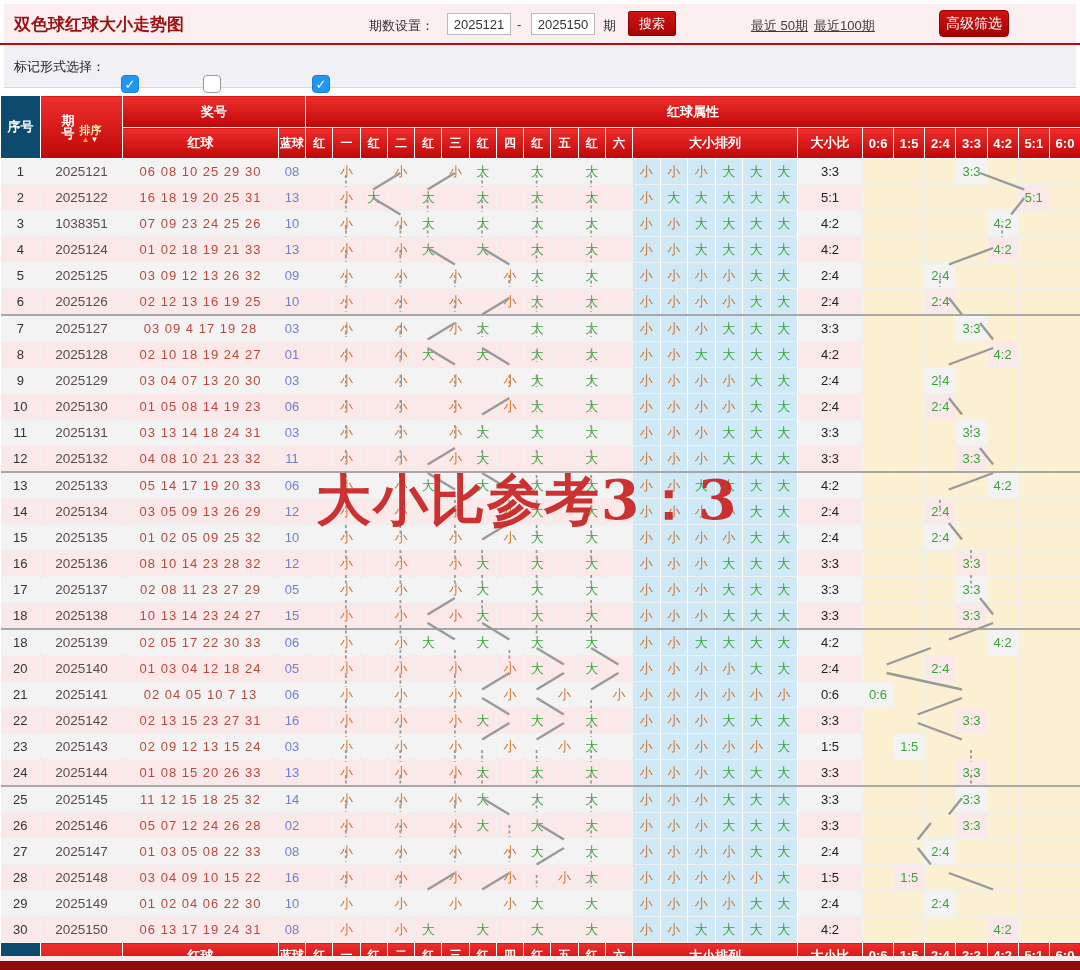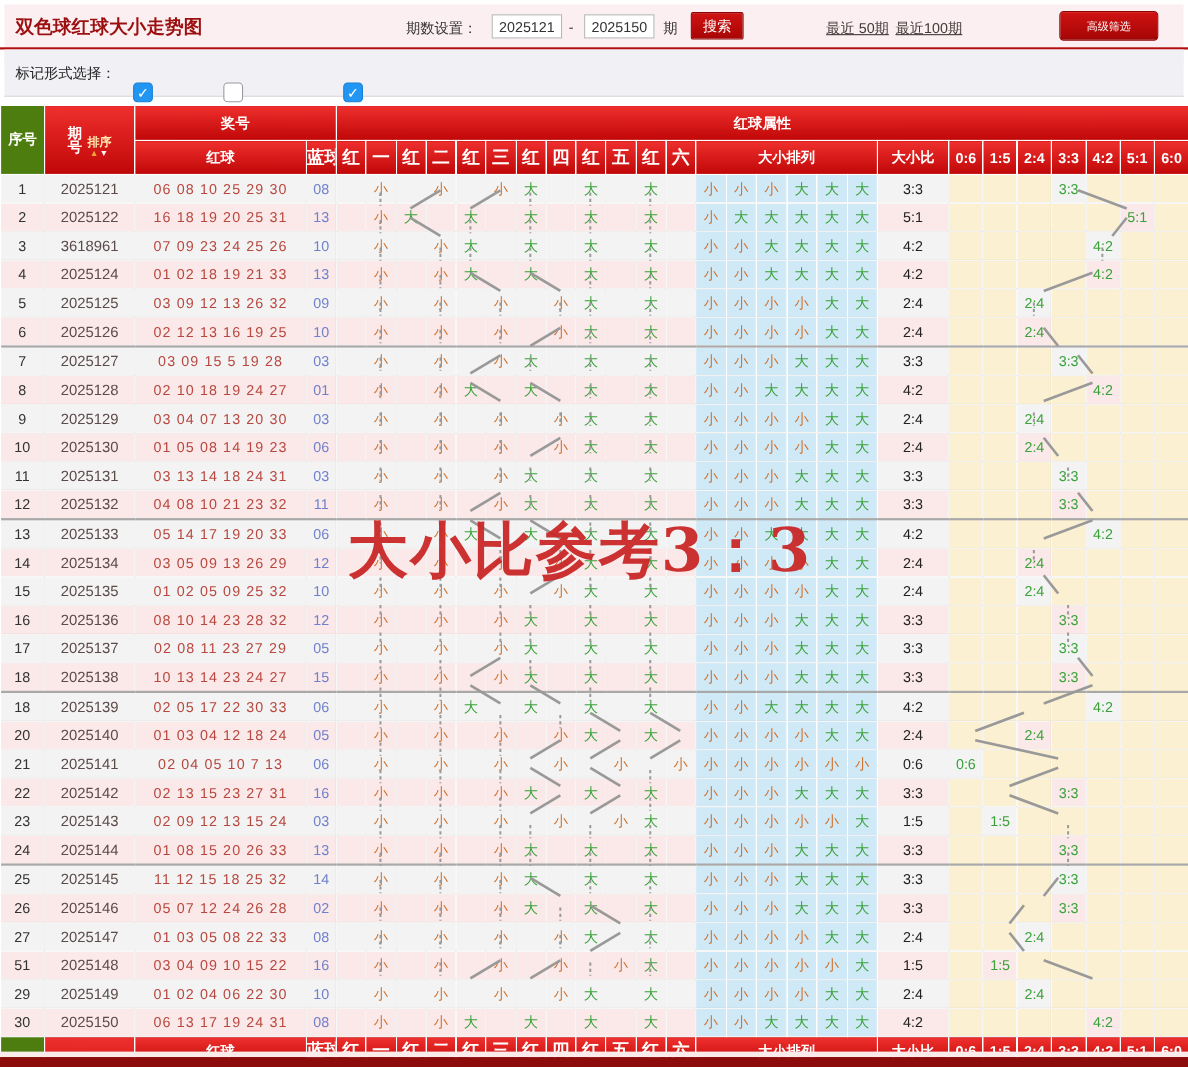--- a/index.html
+++ b/index.html
@@ -13,44 +13,44 @@
   #period-label{position:absolute;left:365px;top:13px;color:#333;}
   .pinput{position:absolute;top:9px;width:62px;height:20px;border:1px solid #b9b9b9;background:#fff;
           text-align:center;font-size:13px;color:#333;padding:0;font-family:"Liberation Sans",sans-serif;}
   #period-from{left:443px;} #period-to{left:527px;}
   #period-dash{position:absolute;left:513px;top:13px;color:#333;}
   #period-unit{position:absolute;left:599px;top:13px;color:#333;}
   #search-btn{position:absolute;left:624px;top:7px;height:25px;padding:0 10px;background:linear-gradient(180deg,#d01212,#a80606);
           color:#fff;border:1px solid #8c0505;border-radius:2px;font-size:13px;cursor:pointer;font-family:"Liberation Sans",sans-serif;}
   #recent-links{position:absolute;left:747px;top:13px;color:#433a3a;}
   #recent-links span{text-decoration:underline;cursor:pointer;margin-right:6px;}
-  #adv-btn{position:absolute;left:935px;top:6px;height:27px;padding:0 24px;background:linear-gradient(180deg,#d01212,#a50505);
-          color:#fff;border:1px solid #8c0505;border-radius:4px;font-size:10px;cursor:pointer;font-family:"Liberation Sans",sans-serif;margin-left:24px;}
+  #adv-btn{position:absolute;left:935px;top:6px;height:27px;padding:0 6px;background:linear-gradient(180deg,#d01212,#a50505);
+          color:#fff;border:1px solid #8c0505;border-radius:4px;font-size:14px;cursor:pointer;font-family:"Liberation Sans",sans-serif;}
 
   
   #redline{position:absolute;top:43px;left:0;width:1080px;height:2px;background:#b30c0c;}
   #toolbar{position:absolute;top:45px;left:4px;width:1072px;height:42px;background:#f1f1f5;border-bottom:1px solid #d8d8dc;}
   #toolbar-label{position:absolute;left:10px;top:13px;color:#222;}
   .chk-group{position:absolute;top:10px;display:flex;align-items:center;gap:6px;cursor:pointer;}
   .chk{width:18px;height:18px;border-radius:4px;display:inline-flex;align-items:center;justify-content:center;
        font-size:13px;color:#fff;box-sizing:border-box;}
   .chk.on{background:#2196f3;border:1px solid #1b7fd4;}
   .chk.off{background:#fff;border:1px solid #9a9aa2;}
   .chk-label{color:#222;margin-top:40px;}
 
   
   #table-wrap{position:absolute;top:95px;left:0;width:1080px;}
   table{border-collapse:collapse;table-layout:fixed;width:1080px;}
   th,td{padding:0;text-align:center;vertical-align:middle;overflow:hidden;white-space:nowrap;}
   thead th,tfoot th{background:linear-gradient(180deg,#ee2f2d,#c00707);color:#fff;font-size:13px;font-weight:bold;
        border:1px solid rgba(255,255,255,0.45);}
   thead tr.h1 th{height:31px;} thead tr.h2 th{height:30px;}
   tfoot th{height:25px;}
-  th.seqhead{background:#4d7c0f;}
-  .ballchar{font-size:16px;}
+  th.seqhead{background:#0c4a6e;}
+  .ballchar{font-size:12px;}
   #sort-wrap{display:inline-flex;align-items:center;gap:5px;}
   #sort-wrap .qh{line-height:13px;font-size:13px;}
   #sort-box{display:inline-flex;flex-direction:column;align-items:center;line-height:10px;}
   #sort-box .sort-txt{font-size:11px;color:#ffe9b0;margin-top:16px;}
   #sort-box .arrows{font-size:8px;letter-spacing:1px;}
   .arrow-up{color:#f0a23c;} .arrow-down{color:#f5f5f5;}
 
   tbody td{height:25px;line-height:25px;font-size:13px;
            border-right:1px solid rgba(0,0,0,0.055);border-bottom:1px solid rgba(0,0,0,0.06);}
   tr.odd td{background:#f3f3f3;} tr.even td{background:#fbe8e8;}
@@ -244,21 +244,21 @@
             <td class="cream"></td>
             <td class="cream"></td>
             <td class="cream"></td>
             <td class="cream"></td>
             <td class="cream"></td>
             <td class="cream active ratiomark">5:1</td>
             <td class="cream"></td>
           </tr>
           <tr class="odd">
             <td class="seq">3</td>
-            <td class="period">3618961</td>
+            <td class="period">1038351</td>
             <td class="reds">07 09 23 24 25 26</td>
             <td class="blueball">10</td>
             <td></td>
             <td class="small">小</td>
             <td></td>
             <td class="small">小</td>
             <td class="big">大</td>
             <td></td>
             <td class="big">大</td>
             <td></td>
@@ -373,21 +373,21 @@
             <td class="cream"></td>
             <td class="cream active ratiomark">2:4</td>
             <td class="cream"></td>
             <td class="cream"></td>
             <td class="cream"></td>
             <td class="cream"></td>
           </tr>
           <tr class="odd">
             <td class="seq">7</td>
             <td class="period">2025127</td>
-            <td class="reds">03 09 15 5 19 28</td>
+            <td class="reds">03 09 4 17 19 28</td>
             <td class="blueball">03</td>
             <td></td>
             <td class="small">小</td>
             <td></td>
             <td class="small">小</td>
             <td></td>
             <td class="small">小</td>
             <td class="big">大</td>
             <td></td>
             <td class="big">大</td>
@@ -1043,21 +1043,21 @@
             <td class="ratiotxt">2:4</td>
             <td class="cream"></td>
             <td class="cream"></td>
             <td class="cream active ratiomark">2:4</td>
             <td class="cream"></td>
             <td class="cream"></td>
             <td class="cream"></td>
             <td class="cream"></td>
           </tr>
           <tr class="even">
-            <td class="seq">51</td>
+            <td class="seq">28</td>
             <td class="period">2025148</td>
             <td class="reds">03 04 09 10 15 22</td>
             <td class="blueball">16</td>
             <td></td>
             <td class="small">小</td>
             <td></td>
             <td class="small">小</td>
             <td></td>
             <td class="small">小</td>
             <td></td>

